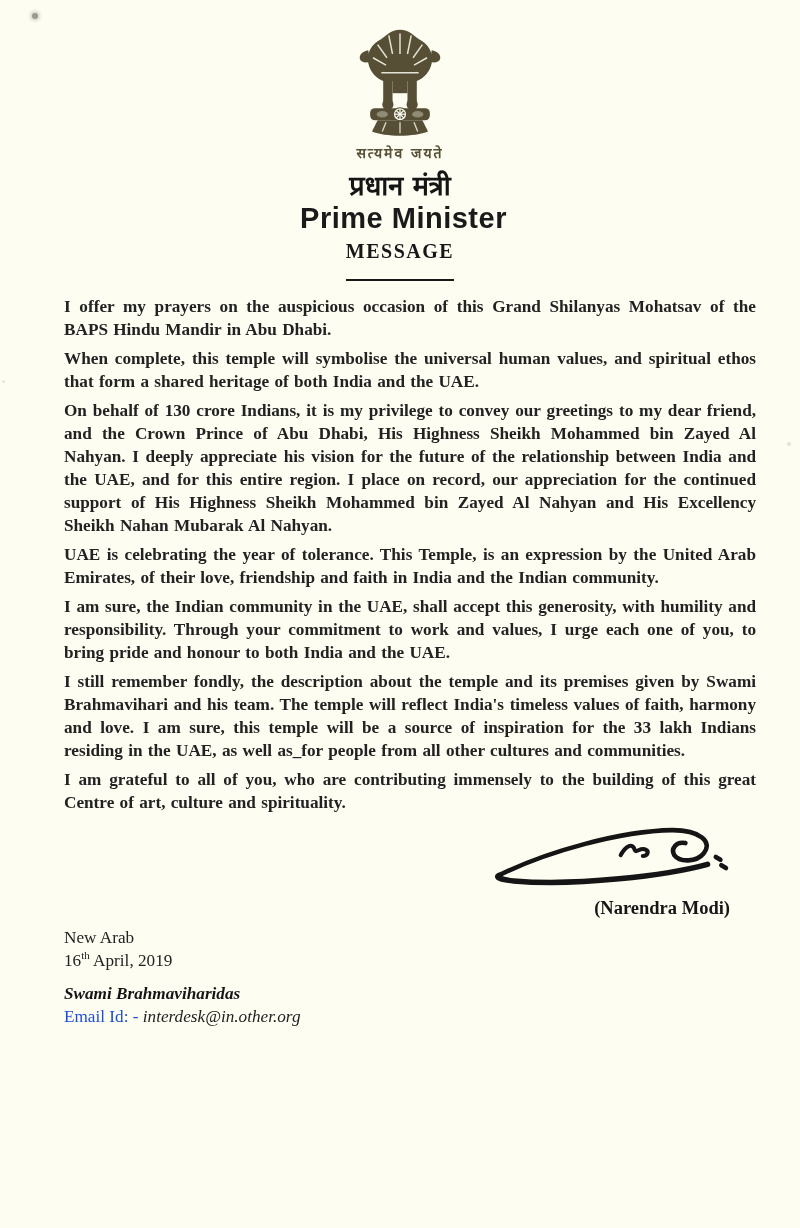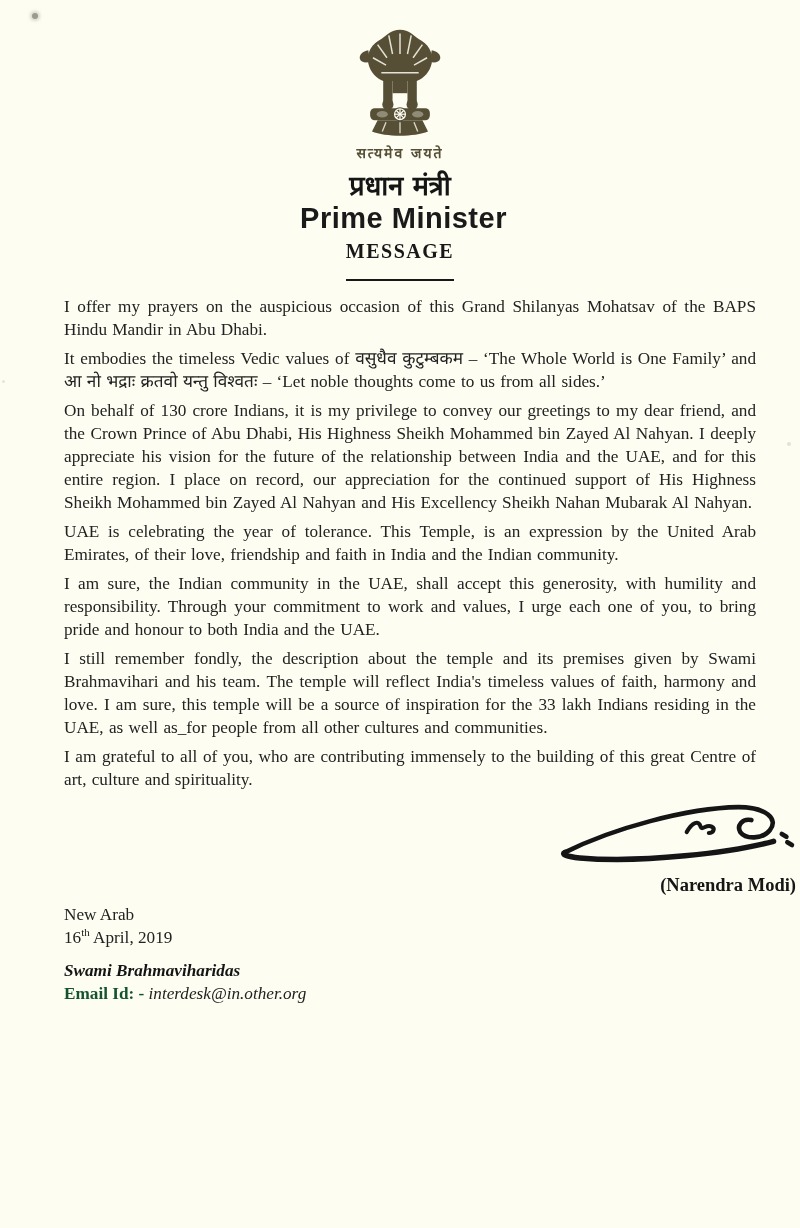--- a/index.html
+++ b/index.html
@@ -55,32 +55,34 @@
     letter-spacing: 1.5px;
     color: #181818;
     border-bottom: 2.5px solid #181818;
     padding-bottom: 16px;
     margin-top: 4px;
     line-height: 24px;
   }
   
   .letter-body {
     padding: 8px 44px 0 64px;
+    font-weight: bold;
   }
   .letter-body p {
     font-size: 17.2px;
     line-height: 23px;
     text-align: justify;
     margin: 6px 0;
     color: #222;
     word-spacing: 1px;
   }
   
   .sig-block {
     text-align: right;
+    padding-right: 66px;
     margin-top: 0px;
   }
   .sig-svg { display: inline-block; margin-bottom: -4px; }
   .sig-name {
     font-size: 18.5px;
     font-weight: bold;
     color: #161616;
     padding-right: 4px;
     line-height: 24px;
   }
@@ -89,21 +91,21 @@
     padding: 6px 60px 0 64px;
     font-size: 17.2px;
     line-height: 23px;
     color: #222;
   }
   .footer .place { display: block; }
   .footer .date-line { display: block; margin-bottom: 10px; }
   .footer .date-line sup { font-size: 11px; line-height: 0; }
   .footer .contact-name { display: block; font-weight: bold; color: #141414; font-style: italic; }
   .footer .email-line { display: block; }
-  .footer .email-label { font-weight: bold; color: #14532d; }
+  .footer .email-label { font-weight: normal; color: #1d4ed8; }
   .footer .email-value { font-style: italic; }
   
   .speck { position: absolute; border-radius: 50%; }
   .speck-1 { left: 32px; top: 13px; width: 6px; height: 6px; background: #9a9a90; box-shadow: 0 0 3px 2px rgba(180,180,170,0.5); }
   .speck-2 { left: 787px; top: 442px; width: 4px; height: 4px; background: #e2e2d8; }
   .speck-3 { left: 2px; top: 380px; width: 3px; height: 3px; background: #e6e6dc; }
 </style>
 </head>
 <body>
 
@@ -168,21 +170,21 @@
     <div class="motto">सत्यमेव जयते</div>
     <div class="title-hindi">प्रधान मंत्री</div>
     <div class="title-english">Prime Minister</div>
     <div>
       <span class="message-heading">MESSAGE</span>
     </div>
   </div>
 
   <div class="letter-body">
     <p>I offer my prayers on the auspicious occasion of this Grand Shilanyas Mohatsav of the BAPS Hindu Mandir in Abu Dhabi.</p>
-    <p>It embodies the timeless Vedic values of वसुधैव कुटुम्बकम – ‘The Whole World is One Family’ and आ नो भद्राः क्रतवो यन्तु विश्वतः – ‘Let noble thoughts come to us from all sides.’</p>
+    <p>When complete, this temple will symbolise the universal human values, and spiritual ethos that form a shared heritage of both India and the UAE.</p>
     <p>On behalf of 130 crore Indians, it is my privilege to convey our greetings to my dear friend, and the Crown Prince of Abu Dhabi, His Highness Sheikh Mohammed bin Zayed Al Nahyan. I deeply appreciate his vision for the future of the relationship between India and the UAE, and for this entire region. I place on record, our appreciation for the continued support of His Highness Sheikh Mohammed bin Zayed Al Nahyan and His Excellency Sheikh Nahan Mubarak Al Nahyan.</p>
     <p>UAE is celebrating the year of tolerance. This Temple, is an expression by the United Arab Emirates, of their love, friendship and faith in India and the Indian community.</p>
     <p>I am sure, the Indian community in the UAE, shall accept this generosity, with humility and responsibility. Through your commitment to work and values, I urge each one of you, to bring pride and honour to both India and the UAE.</p>
     <p>I still remember fondly, the description about the temple and its premises given by Swami Brahmavihari and his team. The temple will reflect India's timeless values of faith, harmony and love. I am sure, this temple will be a source of inspiration for the 33 lakh Indians residing in the UAE, as well as_for people from all other cultures and communities.</p>
     <p>I am grateful to all of you, who are contributing immensely to the building of this great Centre of art, culture and spirituality.</p>
   </div>
 
   <div class="sig-block">
     <span class="sig-svg">
       <svg width="245" height="72" viewBox="0 0 260 78">

